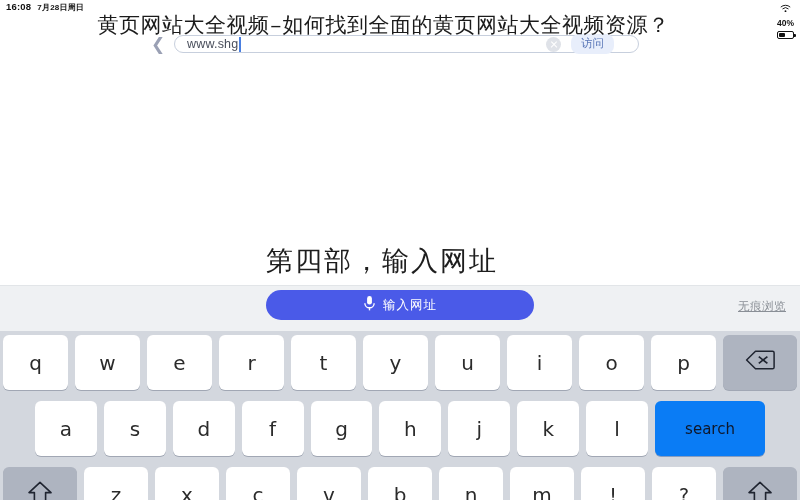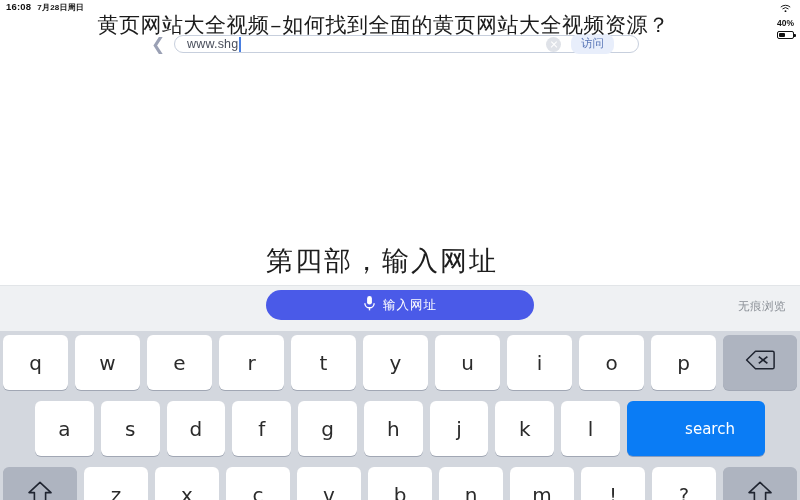--- a/index.html
+++ b/index.html
@@ -230,20 +230,21 @@
   }
   #incognito-label {
     position: absolute;
     right: 14px;
     top: 299px;
     font-size: 11.5px;
     font-family: "DejaVu Sans", sans-serif;
     color: #8a8f96;
     letter-spacing: 0.5px;
     z-index: 4;
+    text-decoration: underline;
   }
 
   
   #keyboard {
     position: absolute;
     top: 331px; left: 0;
     width: 800px;
     height: 169px;
     background: #d3d7de;
     box-sizing: border-box;
@@ -273,25 +274,24 @@
     font-family: "DejaVu Sans", sans-serif;
     user-select: none;
   }
   .key.fn {
     background: #aeb4c0;
     flex: 0 0 74px;
     color: #1f2430;
   }
   .key.search-key {
     background: #0a7cf5;
-    color: #ffffff;
+    color: #0f172a;
     font-size: 15px;
     flex: 0 0 110px;
     box-shadow: 0 1px 0 rgba(60,100,160,0.5);
-    padding-left: 28px;
   }
   .key.punct { font-size: 19px; }
   .bksp-glyph, .shift-glyph { display: block; }
 </style>
 </head>
 <body>
 
 <div id="phone-screen">
 
   <div id="status-bar">

